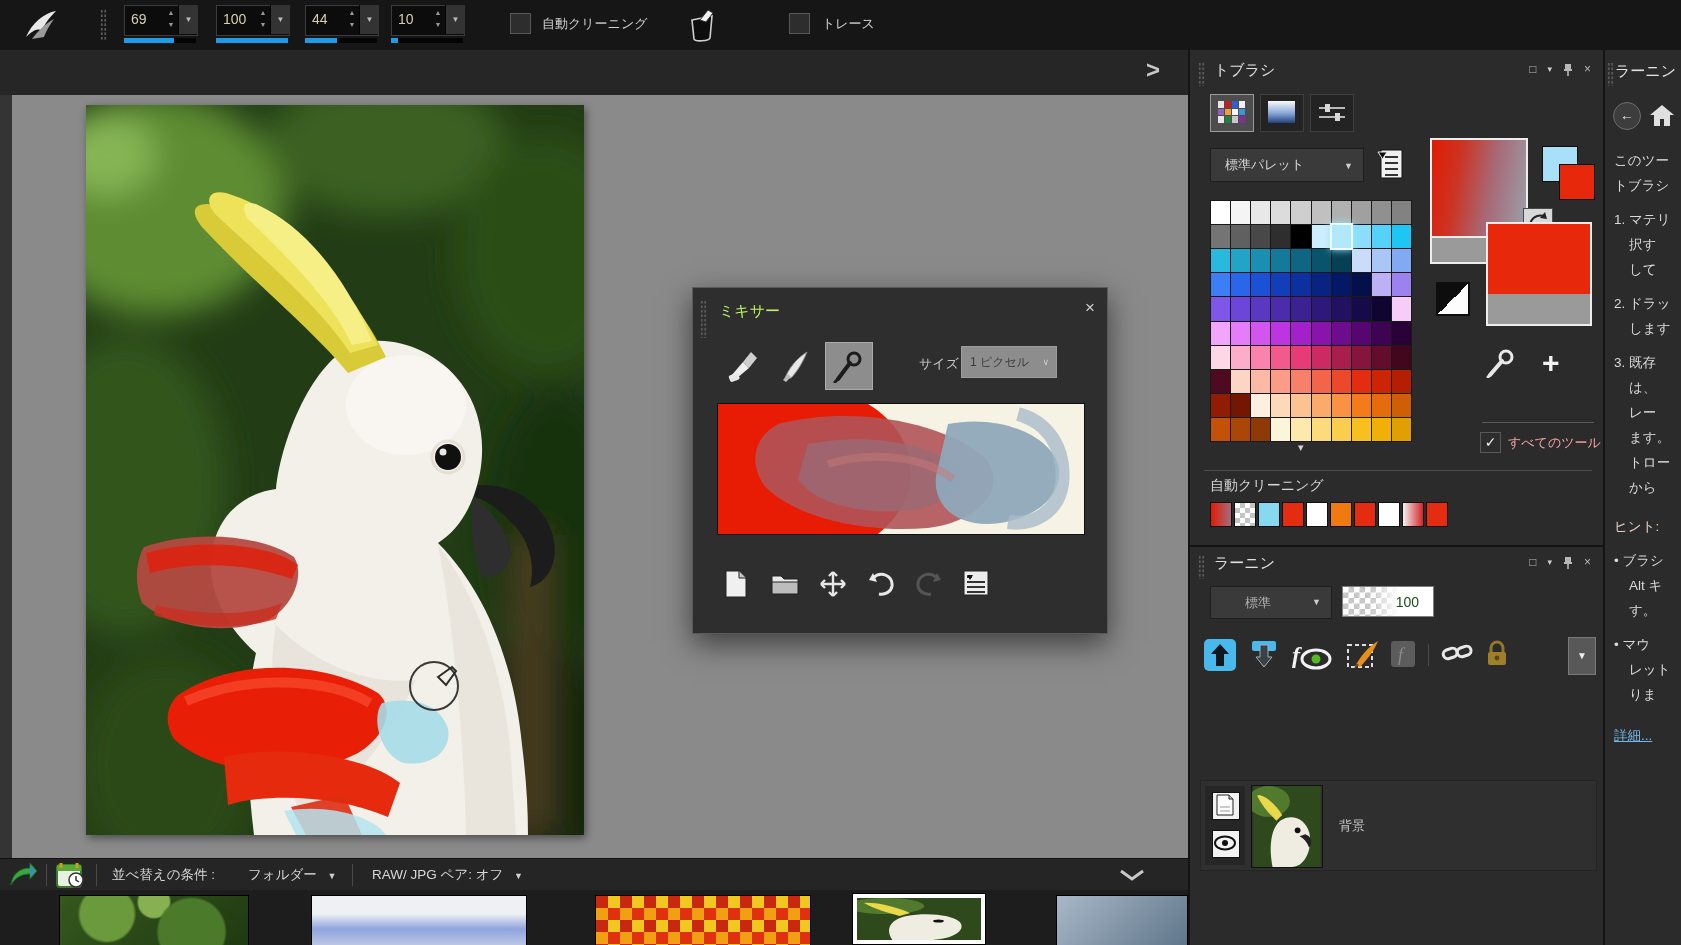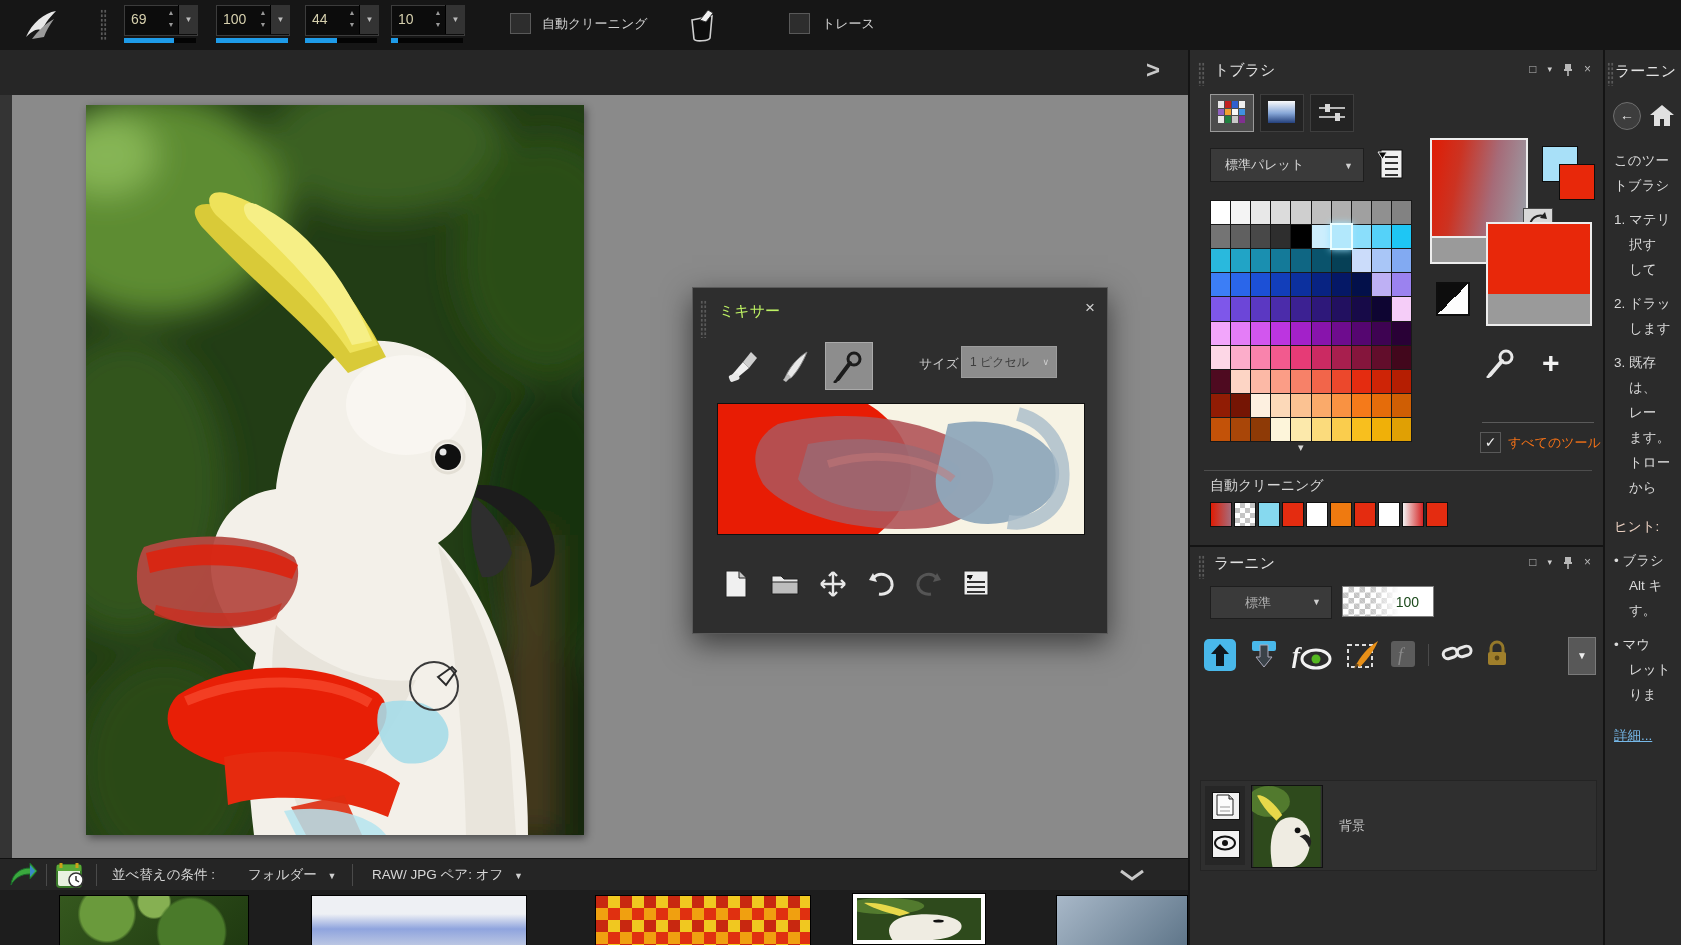--- a/index.html
+++ b/index.html
@@ -493,21 +493,21 @@
       <svg width="30" height="30" viewBox="0 0 30 30">
           <path d="M4 27 L16 13" stroke="#e8e8e8" stroke-width="4" stroke-linecap="round"></path>
           <circle cx="20" cy="9" r="6" fill="none" stroke="#e8e8e8" stroke-width="3"></circle>
           <path d="M2 29 l3 -3" stroke="#e8e8e8" stroke-width="3" stroke-linecap="round"></path>
         </svg>
     </div>
     <div class="abs plusico">+</div>
     <div class="abs alldiv"></div>
     <div class="abs allrow">
       <span class="chk on">✓</span>
-      <span style="font-size:13px;color:#f97316;">すべてのツール</span>
+      <span style="font-size:13px;color:#fca5a5;">すべてのツール</span>
     </div>
 
     <div class="abs secdiv"></div>
     <div class="abs" style="left:20px;top:427px;font-size:14px;color:#d8d8d8;">自動クリーニング</div>
     <div class="abs recent-row">
         <div class="rswatch" style="background: linear-gradient(to right, rgb(224, 28, 4), rgb(166, 107, 122));"></div>
         <div class="rswatch checker"></div>
         <div class="rswatch" style="background: rgb(134, 217, 239);"></div>
         <div class="rswatch" style="background: rgb(228, 44, 16);"></div>
         <div class="rswatch" style="background: rgb(255, 255, 255);"></div>

